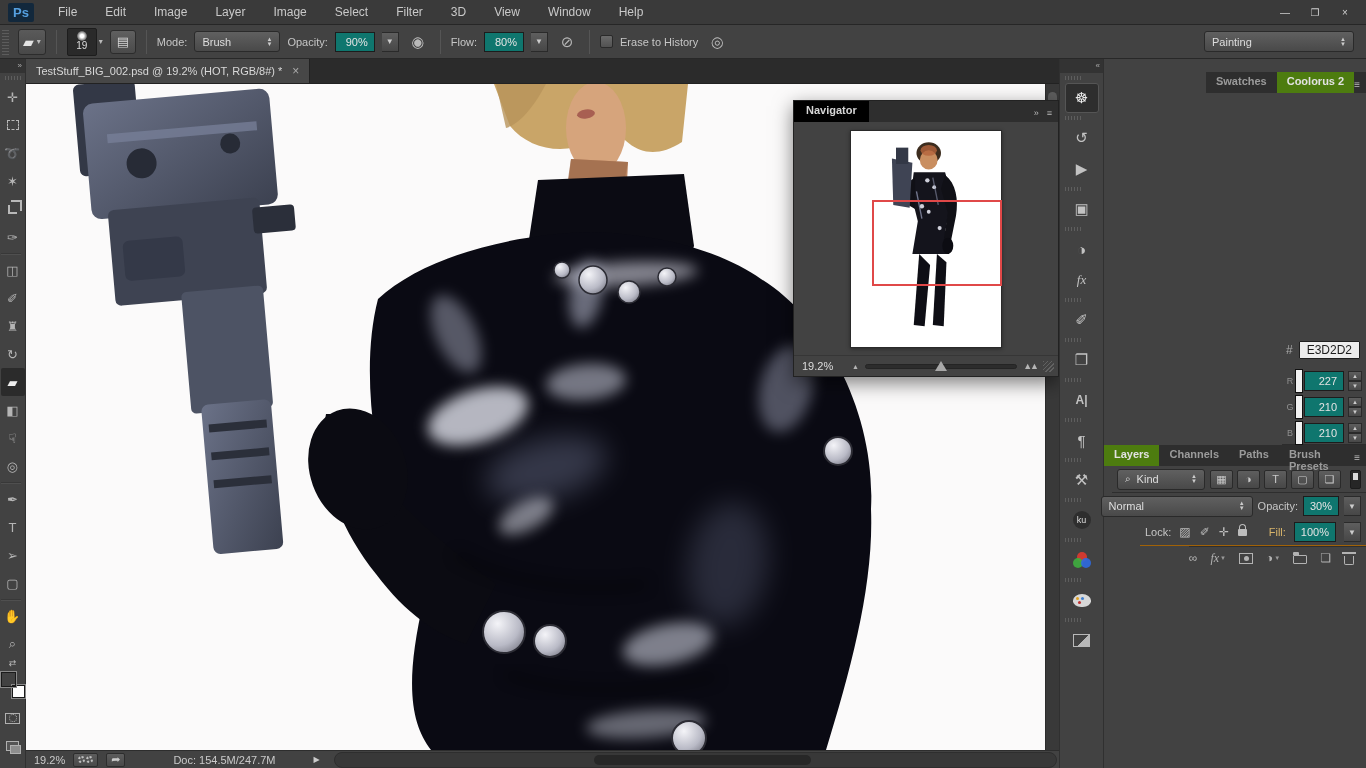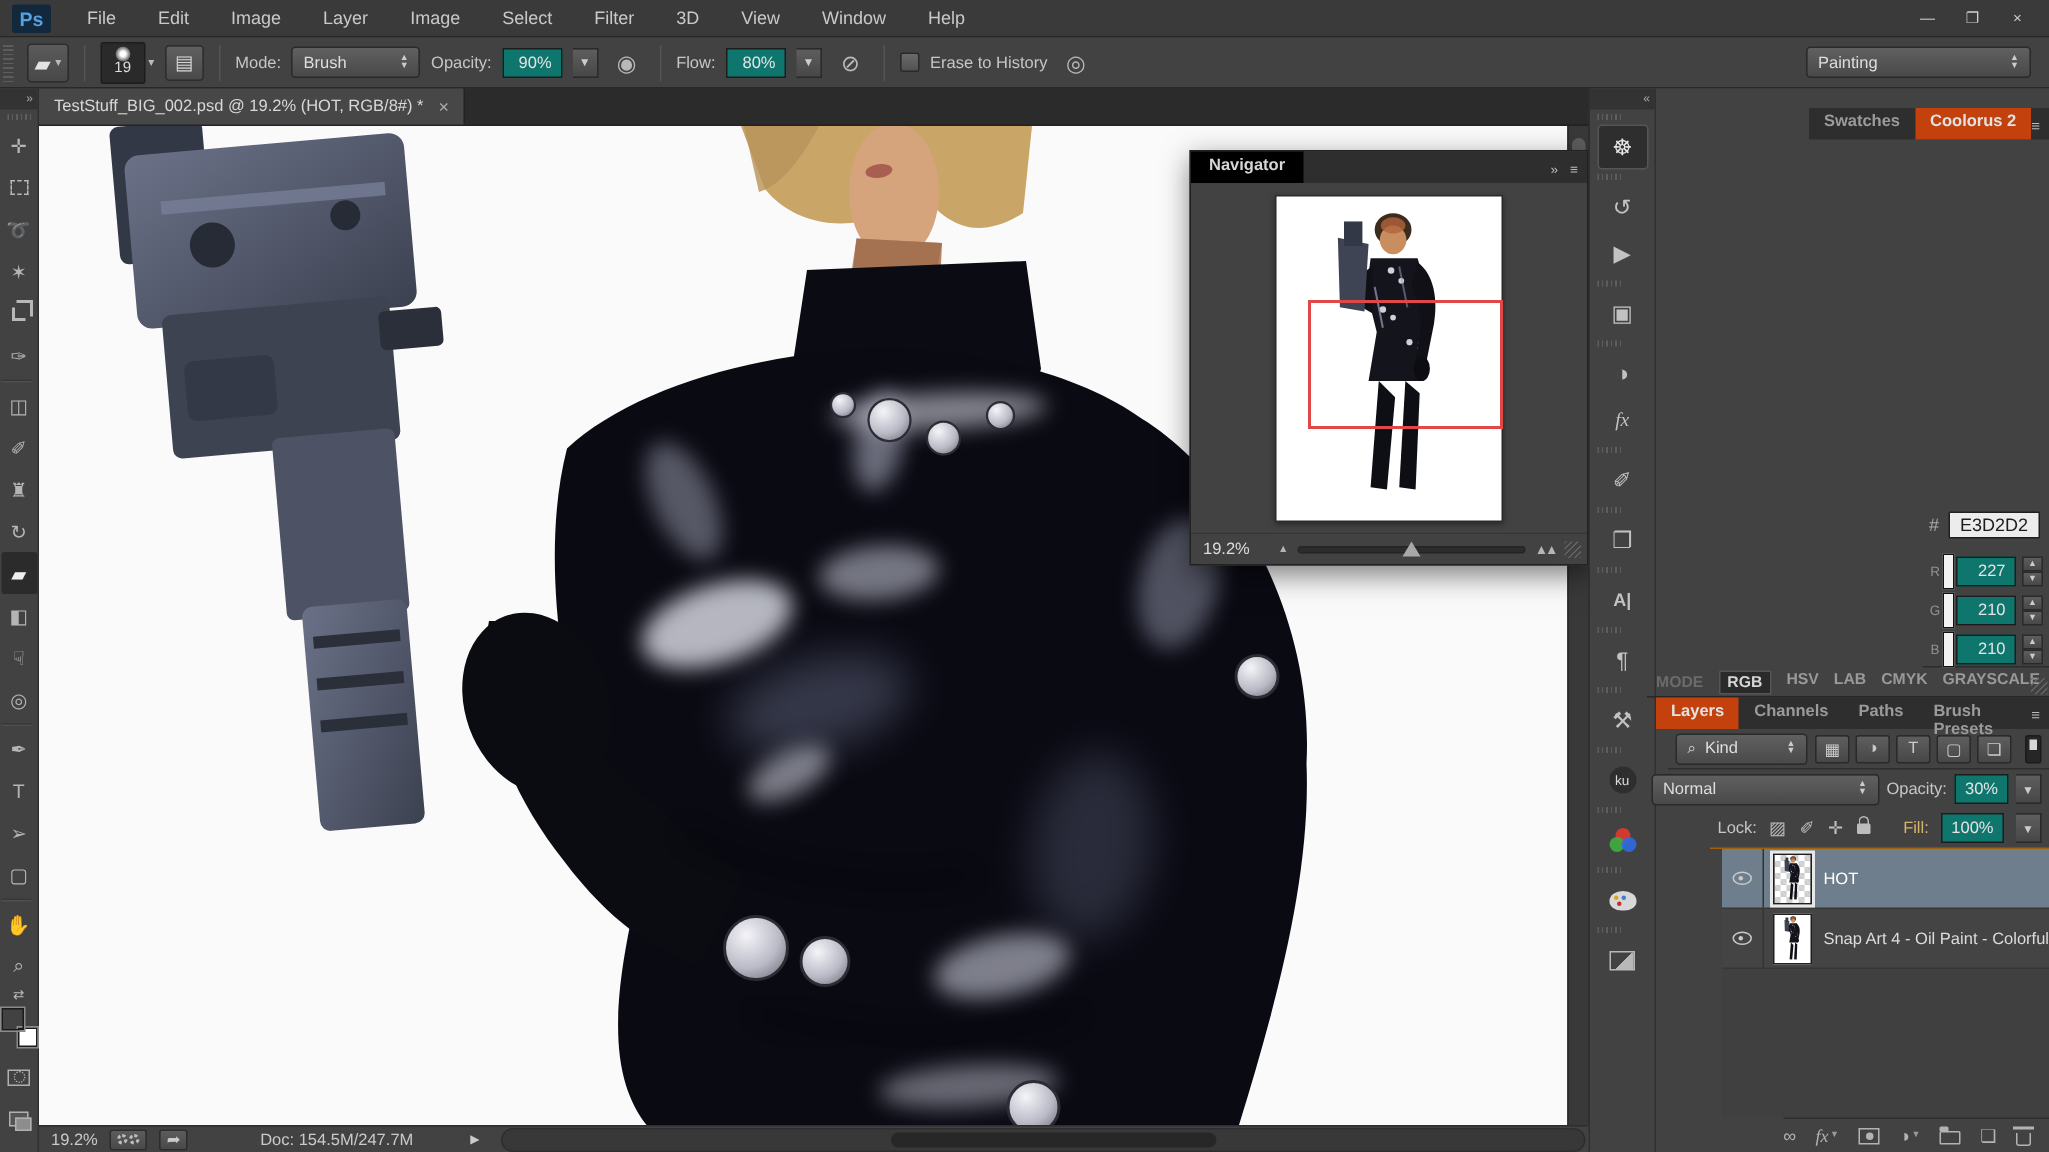--- a/index.html
+++ b/index.html
@@ -140,21 +140,21 @@
   .icon-palette { width:18px; height:13px; background:#d8d8d8; border-radius:50% 50% 45% 45%; position:relative; }
   .icon-palette::after { content:""; position:absolute; left:3px; top:3px; width:3px; height:3px; border-radius:50%;
     background:#e0a020; box-shadow:5px 0 0 #3f7fd0, 2px 4px 0 #c03030; }
   .icon-photo { width:17px; height:13px; border:1px solid #b8b8b8;
     background:linear-gradient(135deg,transparent 55%, #b8b8b8 55%); }
   
   #panels { width:262px; background:#424242; display:flex; flex-direction:column;align-items:flex-end; }
   .dock-gap { height:13px; background:#2b2b2b; border-bottom:1px solid #222; }
   .tabsrow { height:21px; background:#2e2e2e; display:flex; align-items:flex-end; position:relative; }
   .ptab { font-size:11px; font-weight:bold; color:#9b9b9b; padding:3px 10px; height:21px; }
-  .ptab.active { background:#c2410c; color:#e2e2e2; }
+  .ptab.active { background:#4d7c0f; color:#e2e2e2; }
   .tab-menu { margin-left:auto; color:#bbb; font-size:10px; padding:0 6px 3px 0; }
   
   #coolorus { position:relative; height:273px; background:#424242; border-bottom:1px solid #2c2c2c; }
   #fg-circle { position:absolute; left:13px; top:14px; width:52px; height:52px; border-radius:50%;
     border:2px solid #2e2e2e; z-index:3; }
   #bg-circle { position:absolute; left:62px; top:18px; width:30px; height:30px; border-radius:50%;
     background:#fff; border:2px solid #2e2e2e; z-index:2; }
   #swap-colors { position:absolute; left:106px; top:2px; color:#b5b5b5; font-size:12px; }
   #copy-color { position:absolute; left:10px; top:66px; color:#a8a8a8; font-size:10px; }
   .harmony { position:absolute; width:24px; height:24px; border-radius:50%;
@@ -699,31 +699,20 @@
             <div class="s-track" style="background: linear-gradient(to right, rgb(227, 210, 0), rgb(227, 210, 255));">
               <div class="s-thumb" style="left: calc(82% - 4px);"></div>
             </div>
             <span class="valbox s-val">210</span>
             <span class="stepper">
               <span>▲</span>
               <span>▼</span>
             </span>
           </div>
         </div>
-      <div id="modesrow">
-        <span id="mode-label">MODE</span>
-        <span id="modes" style="display: inline-flex; gap: 10px;">
-            <span class="mode-item active">RGB</span>
-            <span class="mode-item">HSV</span>
-            <span class="mode-item">LAB</span>
-            <span class="mode-item">CMYK</span>
-            <span class="mode-item">GRAYSCALE</span>
-          </span>
-        <div class="grip-corner"></div>
-      </div>
 
       <div class="tabsrow" id="layertabs-row">
         <span id="layertabs" style="display:flex">
             <div class="ptab active">Layers</div>
             <div class="ptab">Channels</div>
             <div class="ptab">Paths</div>
             <div class="ptab">Brush Presets</div>
           </span>
         <div class="tab-menu">≡</div>
       </div>
@@ -772,44 +761,20 @@
         <span id="lock-icons" style="display:flex; gap:9px; align-items:center">
             <span class="lock-ic">▨</span>
             <span class="lock-ic">✐</span>
             <span class="lock-ic">✛</span>
             <span class="icon-lock"></span>
           </span>
         <span class="opt-label" style="margin-left:14px; color:#d8b46a">Fill:</span>
         <span class="valbox" style="min-width:38px">100%</span>
         <span class="drop-btn">▼</span>
       </div>
-      <div id="layerlist">
-          <div class="layer-row selected">
-            <div class="eye-cell">
-              <span class="icon-eye"></span>
-            </div>
-            <div class="thumb-cell checker">
-              <svg viewBox="0 0 110 150" preserveAspectRatio="xMidYMid meet">
-                <use href="#fig"></use>
-              </svg>
-            </div>
-            <span class="layer-name">HOT</span>
-          </div>
-          <div class="layer-row">
-            <div class="eye-cell">
-              <span class="icon-eye"></span>
-            </div>
-            <div class="thumb-cell">
-              <svg viewBox="0 0 110 150" preserveAspectRatio="xMidYMid meet">
-                <use href="#fig"></use>
-              </svg>
-            </div>
-            <span class="layer-name">Snap Art 4 - Oil Paint - Colorful</span>
-          </div>
-        </div>
       <div id="layerbottom">
           <span class="lb-ic">
             <span>∞</span>
           </span>
           <span class="lb-ic">
             <span class="fx">fx</span>
             <span class="tiny-caret">▼</span>
           </span>
           <span class="lb-ic">
             <span class="icon-mask"></span>

